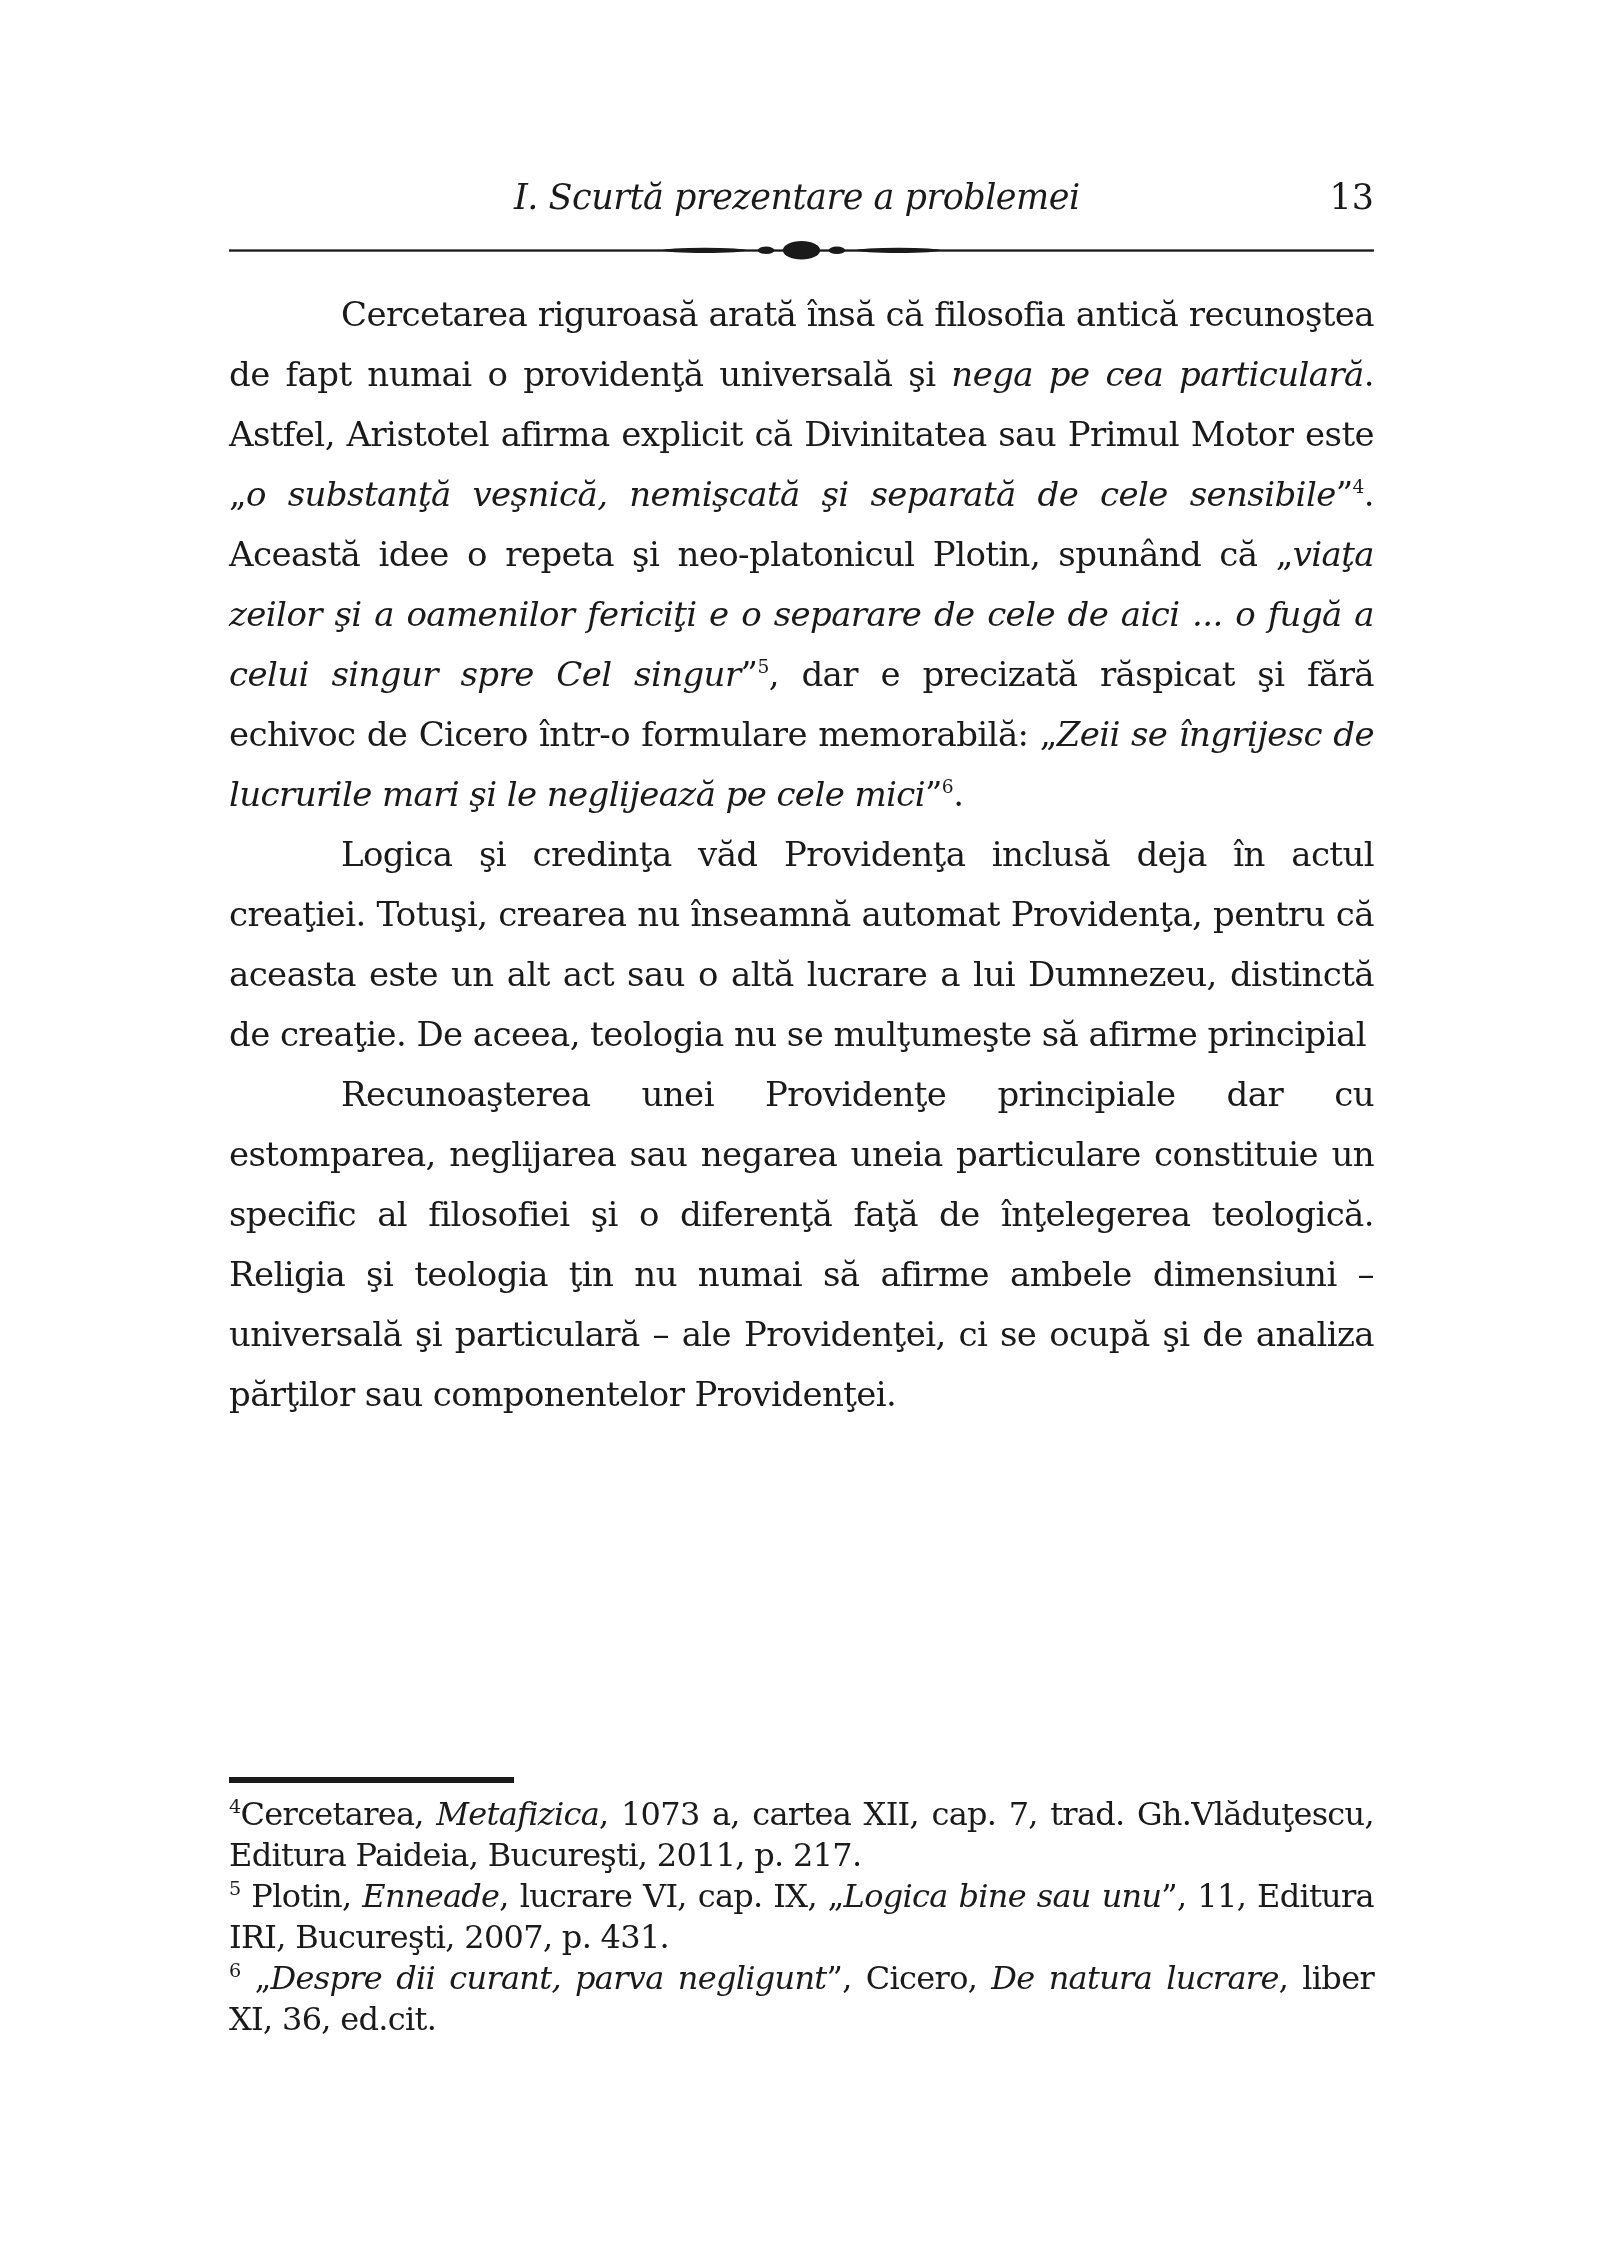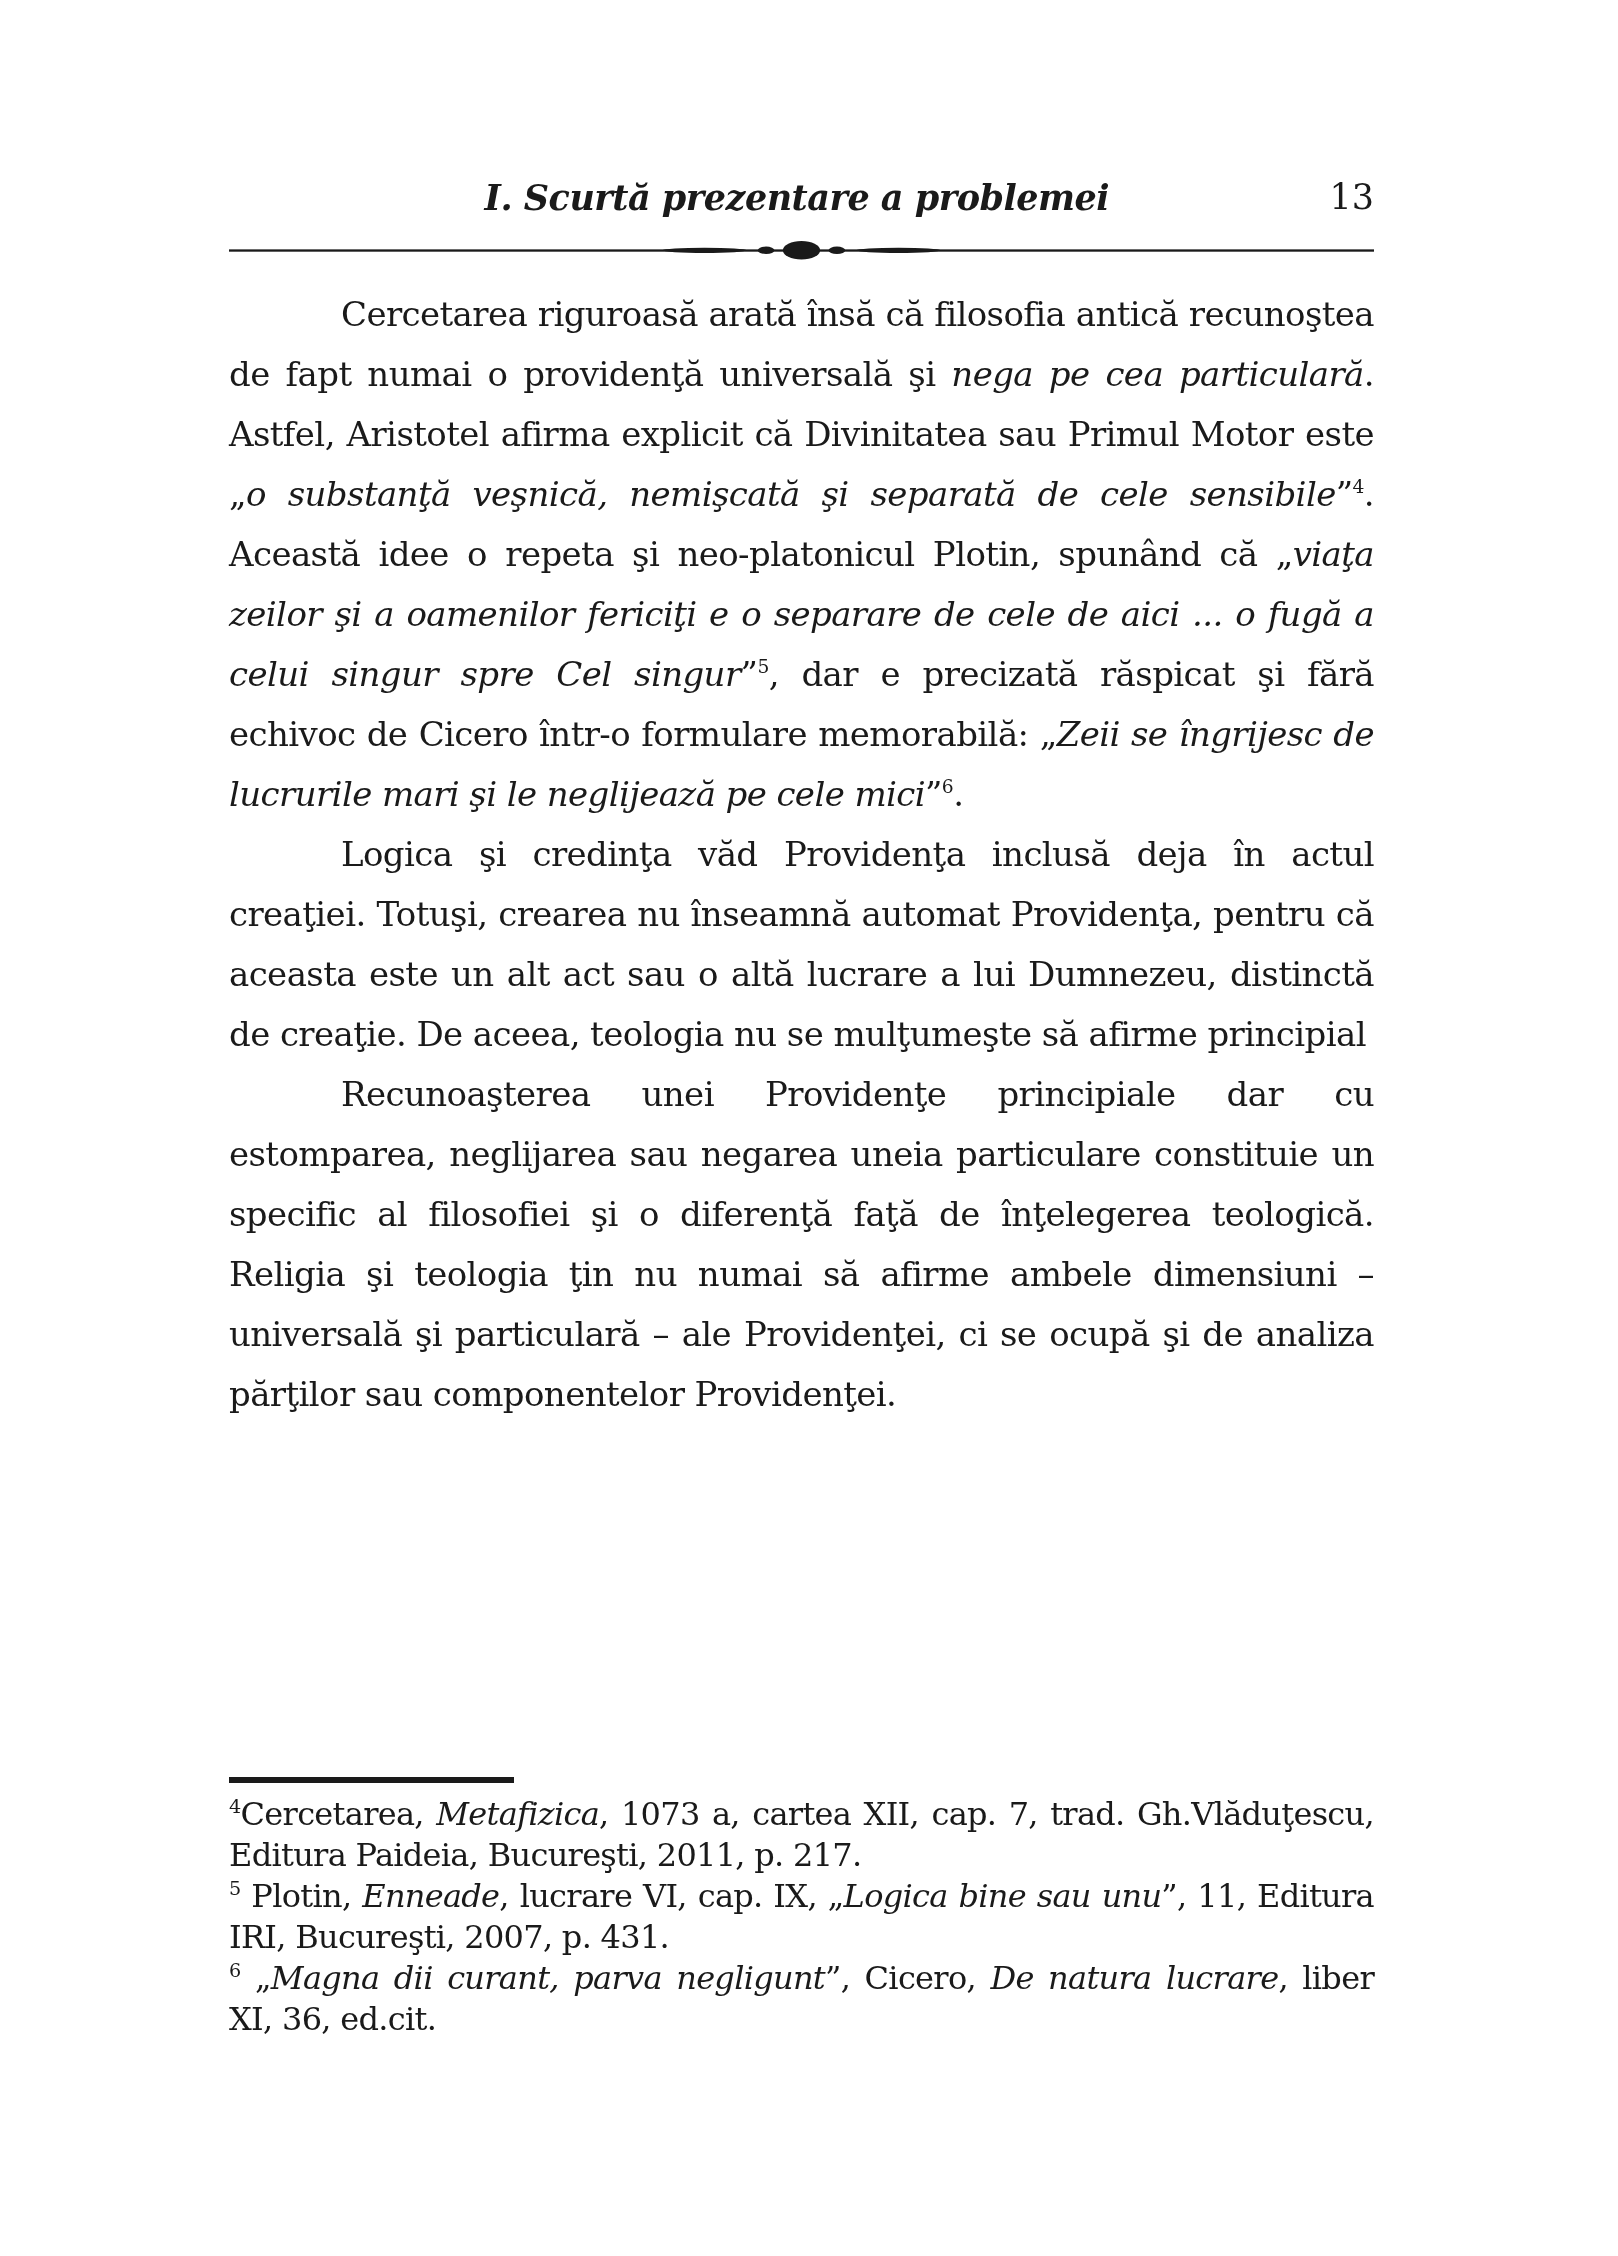--- a/index.html
+++ b/index.html
@@ -1,21 +1,21 @@
 <!DOCTYPE html>
 <html style="font-size:15px"><head>
 <meta charset="utf-8">
 <style>
   html, body { margin: 0; padding: 0; background: #ffffff; }
   body { width: 1618px; height: 2257px; position: relative; overflow: hidden; color: #1a1a1a;
          font-family: "DejaVu Serif", "Liberation Serif", serif; }
   .page { position: absolute; left: 229px; top: 0; width: 1145px; }
   .running-head { position: absolute; top: 177px; left: 0; width: 1145px; height: 56px; }
   .running-title { position: absolute; left: 0; right: 0; text-align: center; top: 0;
-                   font-style: italic; font-size: 35px; letter-spacing: -0.5px; padding-right: 9.3px; font-weight: bold; }
+                   font-style: italic; font-size: 35px; letter-spacing: -0.5px; padding-right: 9.3px; }
   .page-number { position: absolute; right: 0; top: 0; font-size: 35px; }
   .ornament { position: absolute; top: 241px; left: 0; width: 1145px; height: 18.6px; }
   .body-text { position: absolute; top: 284px; left: 0; width: 1145px; font-size: 34px;
                line-height: 60px; text-align: justify; letter-spacing: -0.6px; }
   .body-text p { margin: 0; text-indent: 112px; }
   .body-text i { font-style: italic; }
   sup { font-size: 0.55em; vertical-align: 0.7em; line-height: 0; }
   .fn-rule { position: absolute; top: 1777px; left: 0; width: 285px; height: 5.6px; background: #1a1a1a; }
   .footnotes { position: absolute; top: 1794px; left: 0; width: 1145px; font-size: 32px;
                line-height: 41px; text-align: justify; letter-spacing: -0.7px; }
@@ -43,16 +43,16 @@
   <div class="body-text" id="body-text">
       <p><span>Cercetarea riguroasă arată însă că filosofia antică recunoştea de fapt numai o providenţă universală şi </span><i>nega pe cea particulară</i><span>. Astfel, Aristotel afirma explicit că Divinitatea sau Primul Motor este „</span><i>o substanţă veşnică, nemişcată şi separată de cele sensibile</i><span>”</span><sup>4</sup><span>. Această idee o repeta şi neo-platonicul Plotin, spunând că „</span><i>viaţa zeilor şi a oamenilor fericiţi e o separare de cele de aici ... o fugă a celui singur spre Cel singur</i><span>”</span><sup>5</sup><span>, dar e precizată răspicat şi fără echivoc de Cicero într-o formulare memorabilă: „</span><i>Zeii se îngrijesc de lucrurile mari şi le neglijează pe cele mici</i><span>”</span><sup>6</sup><span>.</span></p>
       <p><span>Logica şi credinţa văd Providenţa inclusă deja în actul creaţiei. Totuşi, crearea nu înseamnă automat Providenţa, pentru că aceasta este un alt act sau o altă lucrare a lui Dumnezeu, distinctă de creaţie. De aceea, teologia nu se mulţumeşte să afirme principial</span></p>
       <p><span>Recunoaşterea unei Providenţe principiale dar cu estomparea, neglijarea sau negarea uneia particulare constituie un specific al filosofiei şi o diferenţă faţă de înţelegerea teologică. Religia şi teologia ţin nu numai să afirme ambele dimensiuni – universală şi particulară – ale Providenţei, ci se ocupă şi de analiza părţilor sau componentelor Providenţei.</span></p>
     </div>
 
   <div class="fn-rule"></div>
   <div class="footnotes" id="footnotes">
       <p><sup>4</sup><span>Cercetarea, </span><i>Metafizica</i><span>, 1073 a, cartea XII, cap. 7, trad. Gh.Vlăduţescu, Editura Paideia, Bucureşti, 2011, p. 217.</span></p>
       <p><sup>5</sup><span> Plotin, </span><i>Enneade</i><span>, lucrare VI, cap. IX, „</span><i>Logica bine sau unu</i><span>”, 11, Editura IRI, Bucureşti, 2007, p. 431.</span></p>
-      <p><sup>6</sup><span> „</span><i>Magna dii curant, parva negligunt</i><span>”, Cicero, </span><i>De natura lucrare</i><span>, liber XI, 36, ed.cit.</span></p>
+      <p><sup>6</sup><span> „</span><i>Despre dii curant, parva negligunt</i><span>”, Cicero, </span><i>De natura lucrare</i><span>, liber XI, 36, ed.cit.</span></p>
     </div>
 </div>
 
 
 </body></html>

